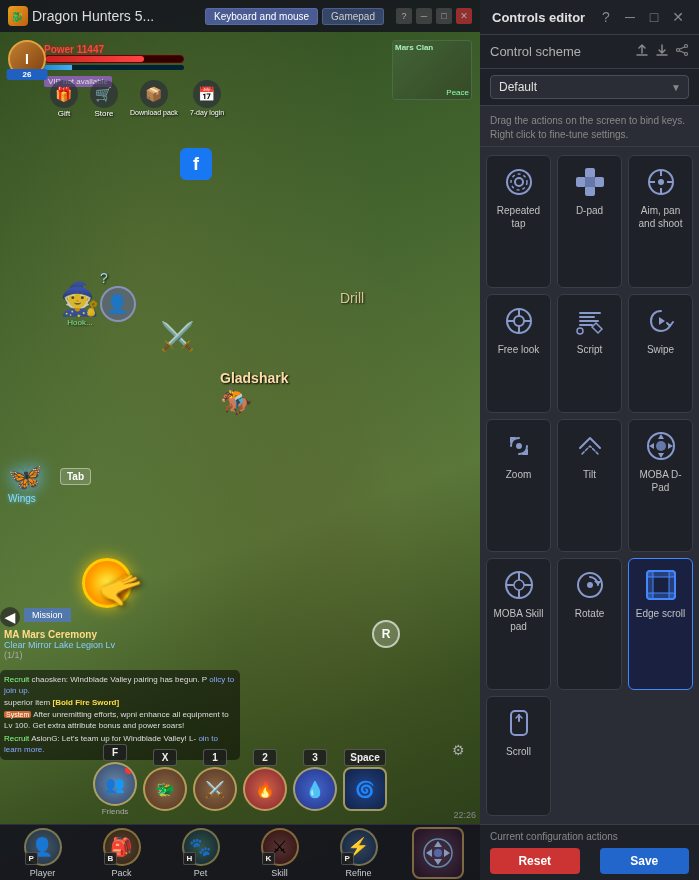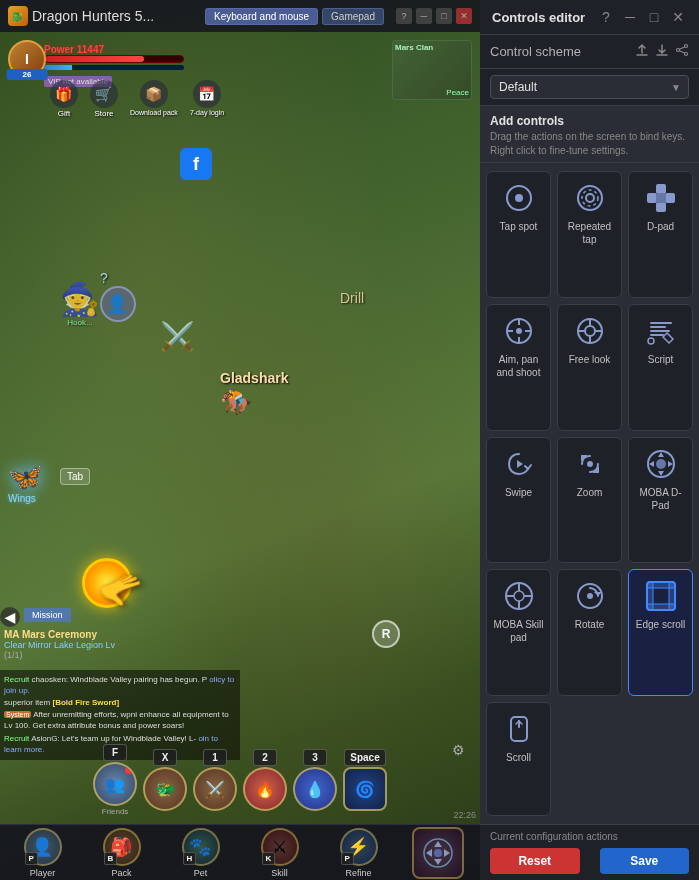--- a/index.html
+++ b/index.html
@@ -243,21 +243,21 @@
     .tab-key-indicator {
       position: absolute;
       left: 60px;
       top: 468px;
       background: rgba(255,255,255,0.15);
       border: 1px solid rgba(255,255,255,0.4);
       border-radius: 4px;
       padding: 2px 6px;
       color: white;
       font-size: 10px;
-      font-weight: normal;
+      font-weight: bold;
       z-index: 10;
     }
 
     
     .quest-area {
       position: absolute;
       bottom: 220px;
       left: 0;
       width: 200px;
       z-index: 5;
@@ -414,21 +414,21 @@
       background: #ff3333;
     }
 
     
     .chat-area {
       position: absolute;
       bottom: 120px;
       left: 0;
       width: 240px;
       background: rgba(0,0,0,0.5);
-      border-radius: 0;
+      border-radius: 5px;
       padding: 4px;
       z-index: 7;
     }
     .chat-msg {
       font-size: 8px;
       line-height: 1.4;
       margin-bottom: 1px;
     }
     .chat-recruit { color: #88ff88; }
     .chat-highlight { color: #ffdd44; font-weight: bold; }
@@ -977,35 +977,25 @@
   <div class="scheme-select-row">
     <div class="select-wrapper">
       <select class="scheme-select">
         <option>Default</option>
       </select>
       <span class="select-arrow">▼</span>
     </div>
   </div>
 
   <div class="add-controls-section">
-    <div class="add-controls-title">Add controls</div>
     <div class="add-controls-desc">Drag the actions on the screen to bind keys. Right click to fine-tune settings.</div>
   </div>
 
   <div class="controls-grid">
 
-    <div class="control-item">
-      <div class="control-icon">
-        <svg class="ctrl-svg" viewBox="0 0 36 36">
-          <circle cx="18" cy="18" r="12" fill="none" stroke="#8899cc" stroke-width="2"></circle>
-          <circle cx="18" cy="18" r="4" fill="#8899cc"></circle>
-        </svg>
-      </div>
-      <span class="control-label">Tap spot</span>
-    </div>
 
     <div class="control-item">
       <div class="control-icon">
         <svg class="ctrl-svg" viewBox="0 0 36 36">
           <circle cx="18" cy="18" r="12" fill="none" stroke="#8899cc" stroke-width="2"></circle>
           <circle cx="18" cy="18" r="4" fill="none" stroke="#8899cc" stroke-width="2"></circle>
           <circle cx="18" cy="18" r="8" fill="none" stroke="#8899cc" stroke-width="1.5" stroke-dasharray="3,3"></circle>
         </svg>
       </div>
       <span class="control-label">Repeated tap</span>
@@ -1082,20 +1072,29 @@
           <line x1="14" y1="10" x2="10" y2="10" stroke="#8899cc" stroke-width="2" stroke-linecap="round"></line>
           <line x1="10" y1="10" x2="10" y2="14" stroke="#8899cc" stroke-width="2" stroke-linecap="round"></line>
           <line x1="22" y1="26" x2="26" y2="26" stroke="#8899cc" stroke-width="2" stroke-linecap="round"></line>
           <line x1="26" y1="26" x2="26" y2="22" stroke="#8899cc" stroke-width="2" stroke-linecap="round"></line>
           <circle cx="18" cy="18" r="3" fill="#8899cc"></circle>
         </svg>
       </div>
       <span class="control-label">Zoom</span>
     </div>
 
+    <div class="control-item">
+      <div class="control-icon">
+        <svg class="ctrl-svg" viewBox="0 0 36 36">
+          <path d="M8 20 L18 10 L28 20" fill="none" stroke="#8899cc" stroke-width="2" stroke-linecap="round" stroke-linejoin="round"></path>
+          <path d="M10 26 L18 18 L26 26" fill="none" stroke="#8899cc" stroke-width="1.5" stroke-linecap="round" stroke-linejoin="round" stroke-dasharray="3,2"></path>
+        </svg>
+      </div>
+      <span class="control-label">Tilt</span>
+    </div>
 
     <div class="control-item">
       <div class="control-icon">
         <svg class="ctrl-svg" viewBox="0 0 36 36">
           <circle cx="18" cy="18" r="13" fill="none" stroke="#8899cc" stroke-width="2"></circle>
           <circle cx="18" cy="18" r="5" fill="#6677aa"></circle>
           <polygon points="18,6 15,11 21,11" fill="#8899cc"></polygon>
           <polygon points="18,30 15,25 21,25" fill="#8899cc"></polygon>
           <polygon points="6,18 11,15 11,21" fill="#8899cc"></polygon>
           <polygon points="30,18 25,15 25,21" fill="#8899cc"></polygon>

